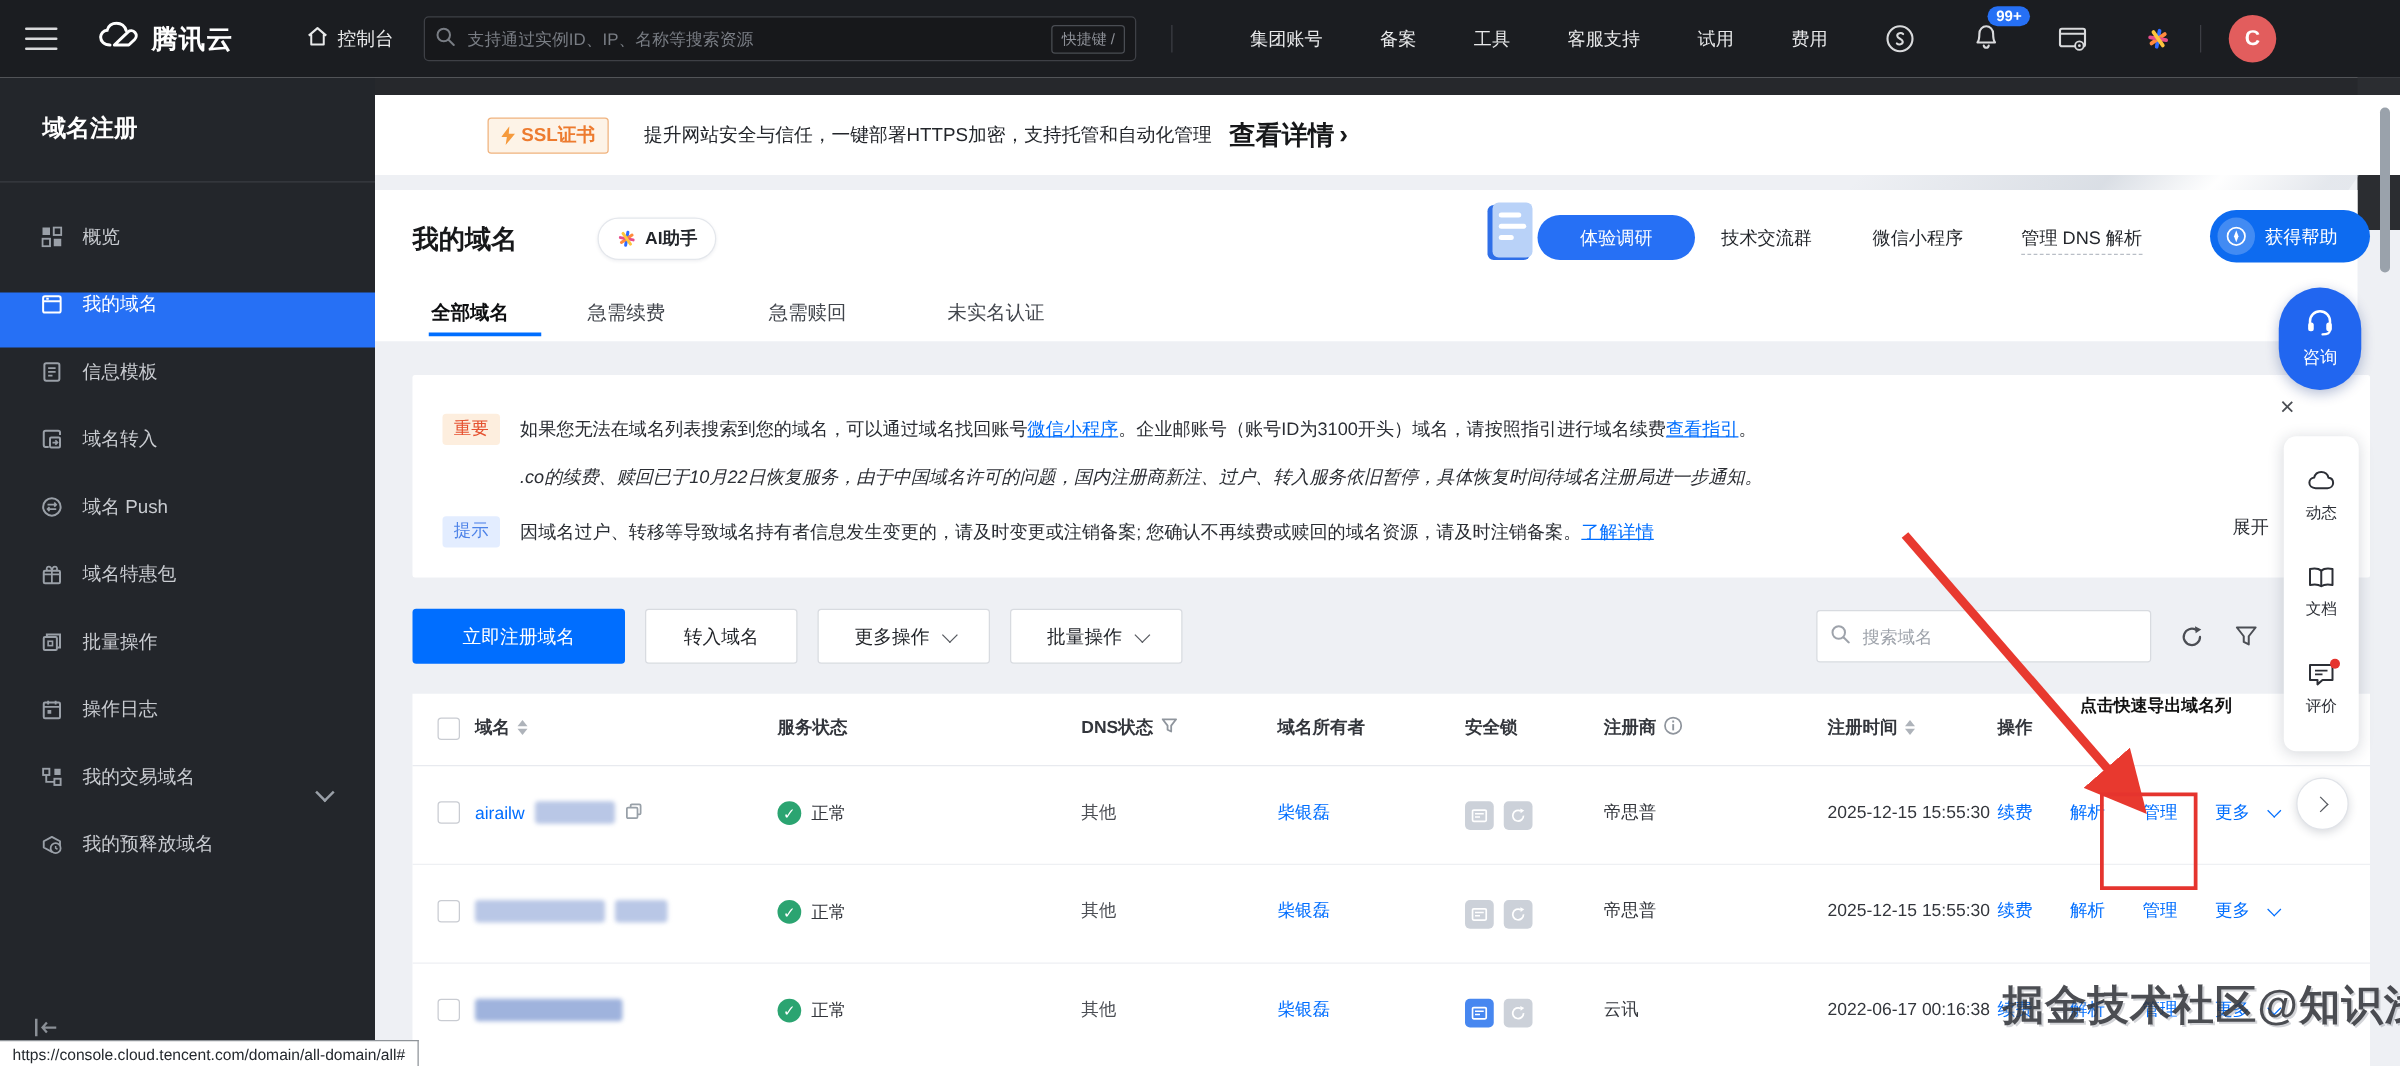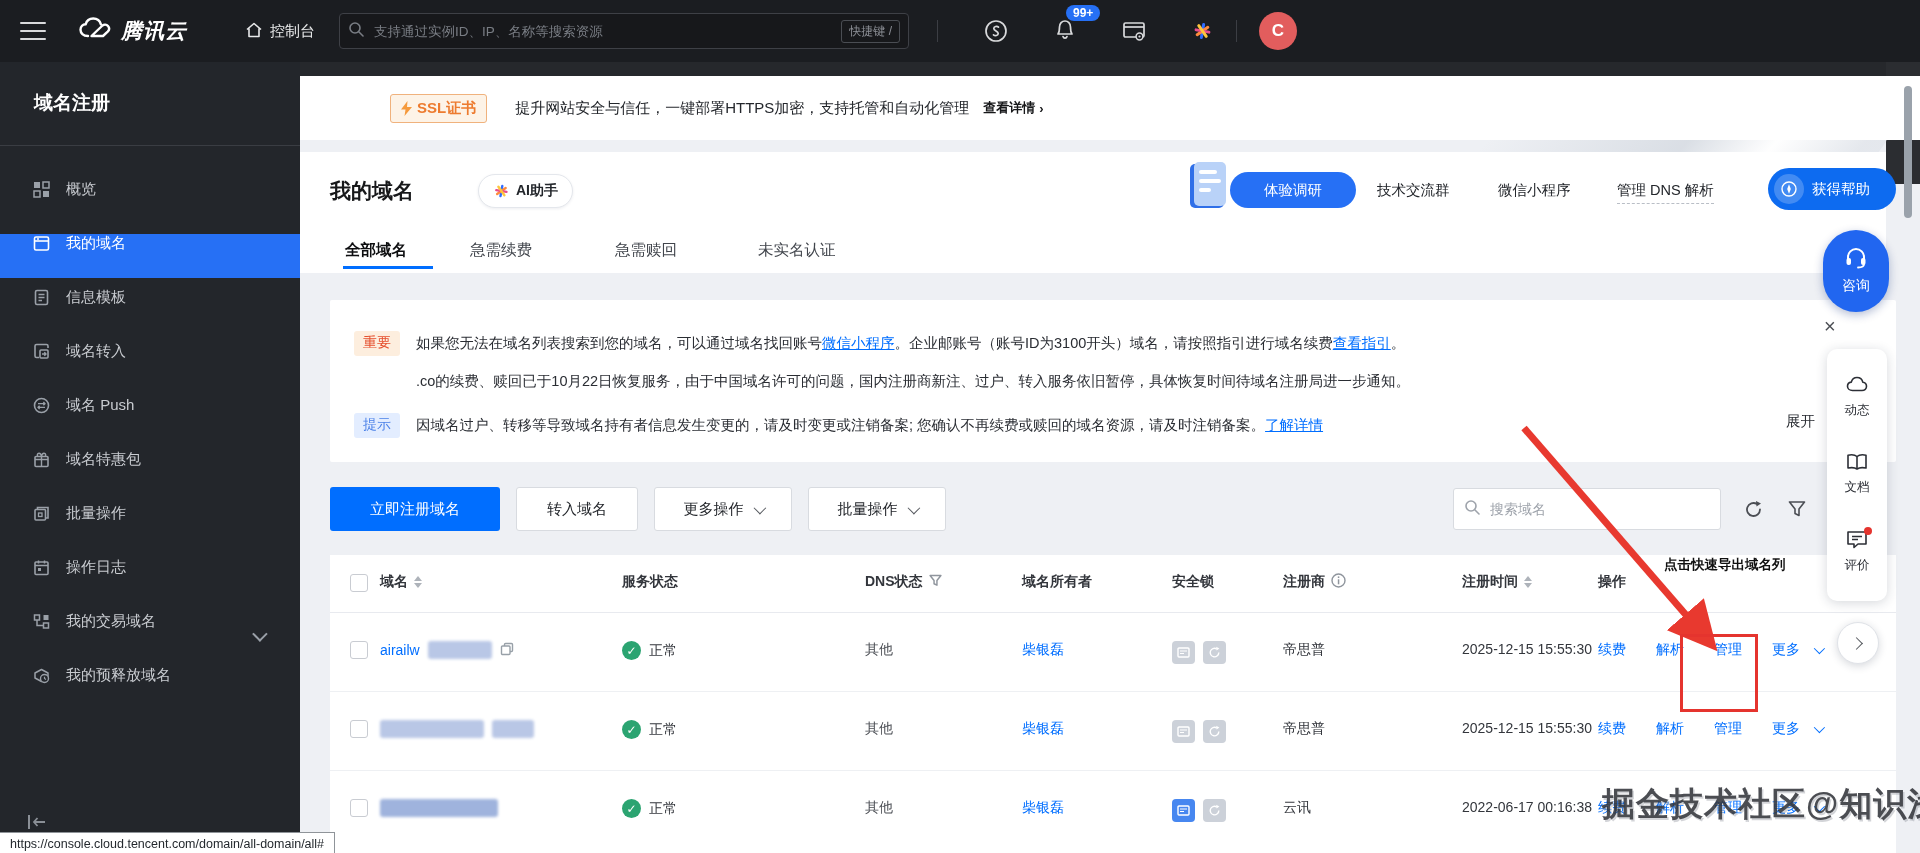--- a/index.html
+++ b/index.html
@@ -3,21 +3,21 @@
 <meta charset="utf-8">
 <style>
   html,body{margin:0;padding:0;background:#3a3c40;font-family:"Liberation Sans","DejaVu Sans",sans-serif;}
   .stage{position:relative;width:1920px;height:853px;overflow:hidden;background:#eef0f4;}
 
   
   .topbar{position:absolute;left:0;top:0;width:1920px;height:62px;background:#1b1d21;display:flex;align-items:center;color:#e8e9ea;z-index:20;}
   .tb-burger{margin-left:20px;width:26px;height:18px;display:flex;flex-direction:column;justify-content:space-between;cursor:pointer;}
   .tb-burger i{display:block;height:2px;background:#d9dadc;border-radius:1px;}
   .tb-logo{display:flex;align-items:center;margin-left:32px;gap:9px;}
-  .tb-logo-text{font-size:21px;font-weight:700;color:#fff;letter-spacing:1px;font-style:italic;}
+  .tb-logo-text{font-size:21px;font-weight:700;color:#fff;letter-spacing:1px;}
   .tb-console{display:flex;align-items:center;margin-left:58px;gap:7px;font-size:15px;color:#e8e9ea;cursor:pointer;}
   .tb-search{margin-left:24px;width:552px;height:34px;background:#17181b;border:1px solid #3e4046;border-radius:4px;display:flex;align-items:center;padding:0 8px;}
   .tb-search input{flex:1;background:transparent;border:0;outline:0;color:#9b9ea4;font-size:13.5px;margin-left:8px;font-family:inherit;}
   .tb-search input::placeholder{color:#797d84;}
   .tb-kbd{border:1px solid #4a4d53;border-radius:3px;color:#8d9097;font-size:12px;padding:2px 7px;white-space:nowrap;}
   .tb-divider{width:1px;height:22px;background:#3c3e44;margin-left:28px;}
   .tb-menu{display:flex;align-items:center;margin-left:16px;}
   .tb-menu span{font-size:14.5px;color:#e8e9ea;margin-left:46px;cursor:pointer;white-space:nowrap;}
   .tb-iconbtn{margin-left:46px;position:relative;cursor:pointer;display:flex;align-items:center;}
   .tb-badge{position:absolute;left:12px;top:-12px;background:#2670f5;color:#fff;font-size:12px;font-weight:700;border-radius:10px;padding:2px 7px;line-height:1;}
@@ -44,21 +44,21 @@
   
   .main{position:absolute;left:300px;top:62px;width:1620px;height:791px;background:#eef0f4;}
   .dark-strip{position:absolute;left:0;top:0;width:1620px;height:14px;background:#26282c;}
   .corner-dark{position:absolute;left:1586px;top:0;width:34px;height:122px;background:#2b2d31;}
   .swoosh{position:absolute;left:1150px;top:54px;width:440px;height:40px;background:linear-gradient(100deg,rgba(255,255,255,0) 10%,rgba(214,219,226,.85) 55%,rgba(255,255,255,.95) 75%,rgba(214,219,226,.4) 95%);transform:skewX(-35deg);}
 
   
   .banner{position:absolute;left:0;top:14px;width:1892px;height:64px;background:#fff;display:flex;align-items:center;}
   .ssl-badge{margin-left:90px;display:flex;align-items:center;gap:5px;border:1px solid #f0b27d;background:#fdf3e7;color:#ed7b2f;font-size:15px;font-weight:600;border-radius:3px;padding:4px 10px;}
   .banner-text{margin-left:28px;font-size:15px;color:#23262b;}
-  .banner-link{margin-left:14px;font-size:13px;font-weight:700;color:#17181a;cursor:pointer;display:flex;align-items:center;gap:4px;}
+  .banner-link{margin-left:14px;font-size:21px;font-weight:700;color:#17181a;cursor:pointer;display:flex;align-items:center;gap:4px;}
   .banner-close{position:absolute;right:16px;top:18px;font-size:20px;color:#5d6167;cursor:pointer;line-height:1;}
 
   
   .header-card{position:absolute;left:0;top:90px;width:1586px;height:121px;background:#fff;}
   .page-title{position:absolute;left:30px;top:25px;font-size:21px;font-weight:700;color:#17181a;}
   .ai-pill{position:absolute;left:178px;top:22px;height:32px;border:1px solid #e4e7ec;border-radius:17px;background:#fff;box-shadow:0 1px 3px rgba(20,40,80,.08);display:flex;align-items:center;gap:7px;padding:0 14px;cursor:pointer;}
   .ai-pill span.lbl{font-size:14px;font-weight:600;color:#23262b;}
   .survey-ic{position:absolute;left:884px;top:8px;width:52px;height:50px;z-index:2;}
   .survey-pill{position:absolute;left:930px;top:20px;width:126px;height:36px;background:#2670f5;border-radius:18px;color:#fff;font-size:14.5px;display:flex;align-items:center;justify-content:center;cursor:pointer;z-index:1;}
   .hd-link{position:absolute;top:29px;font-size:14.5px;color:#23262b;cursor:pointer;white-space:nowrap;}
@@ -161,20 +161,28 @@
       <span>
         <svg width="16" height="16" viewBox="0 0 16 16" fill="none">
             <circle cx="7" cy="7" r="5" stroke="#797d84" stroke-width="1.6"></circle>
             <path d="M11 11 L15 15" stroke="#797d84" stroke-width="1.6" stroke-linecap="round"></path>
           </svg>
       </span>
       <input placeholder="支持通过实例ID、IP、名称等搜索资源" style="">
       <span class="tb-kbd">快捷键 /</span>
     </div>
     <div class="tb-divider"></div>
+    <div class="tb-menu">
+      <span>集团账号</span>
+      <span>备案</span>
+      <span>工具</span>
+      <span>客服支持</span>
+      <span>试用</span>
+      <span>费用</span>
+    </div>
     <div class="tb-iconbtn">
       <svg width="24" height="24" viewBox="0 0 24 24" fill="none">
           <circle cx="12" cy="12" r="10" stroke="#d9dadc" stroke-width="1.7"></circle>
           <path d="M14.5 8.2 C13 6.8 9.8 7.4 9.8 9.6 C9.8 12 14.2 12 14.2 14.4 C14.2 16.6 11 17.2 9.5 15.8" stroke="#d9dadc" stroke-width="1.7" stroke-linecap="round"></path>
         </svg>
     </div>
     <div class="tb-iconbtn">
       <span>
         <svg width="22" height="24" viewBox="0 0 22 24" fill="none">
             <path d="M4 17 C4 17 5.5 15 5.5 10 C5.5 6.5 8 4 11 4 C14 4 16.5 6.5 16.5 10 C16.5 15 18 17 18 17 Z" stroke="#d9dadc" stroke-width="1.7" stroke-linejoin="round"></path>
@@ -382,21 +390,21 @@
 
     <div class="notice">
       <div class="n-line" style="top:30px;">
         <span class="n-badge warn">重要</span>
         <span>如果您无法在域名列表搜索到您的域名，可以通过域名找回账号 </span>
         <span class="n-link">微信小程序</span>
         <span>。企业邮账号（账号ID为3100开头）域名，请按照指引进行域名续费 </span>
         <span class="n-link">查看指引</span>
         <span>。</span>
       </div>
-      <div class="n-line indent" style="top:68px;">
+      <div class="n-line indent" style="top:68px;font-style:italic;">
         <span>.co的续费、赎回已于10月22日恢复服务，由于中国域名许可的问题，国内注册商新注、过户、转入服务依旧暂停，具体恢复时间待域名注册局进一步通知。</span>
       </div>
       <div class="n-line" style="top:112px;">
         <span class="n-badge tip">提示</span>
         <span>因域名过户、转移等导致域名持有者信息发生变更的，请及时变更或注销备案; 您确认不再续费或赎回的域名资源，请及时注销备案。</span>
         <span class="n-link" style="text-decoration:underline;">了解详情</span>
       </div>
       <span class="n-close">×</span>
       <span class="n-expand">展开</span>
     </div>

